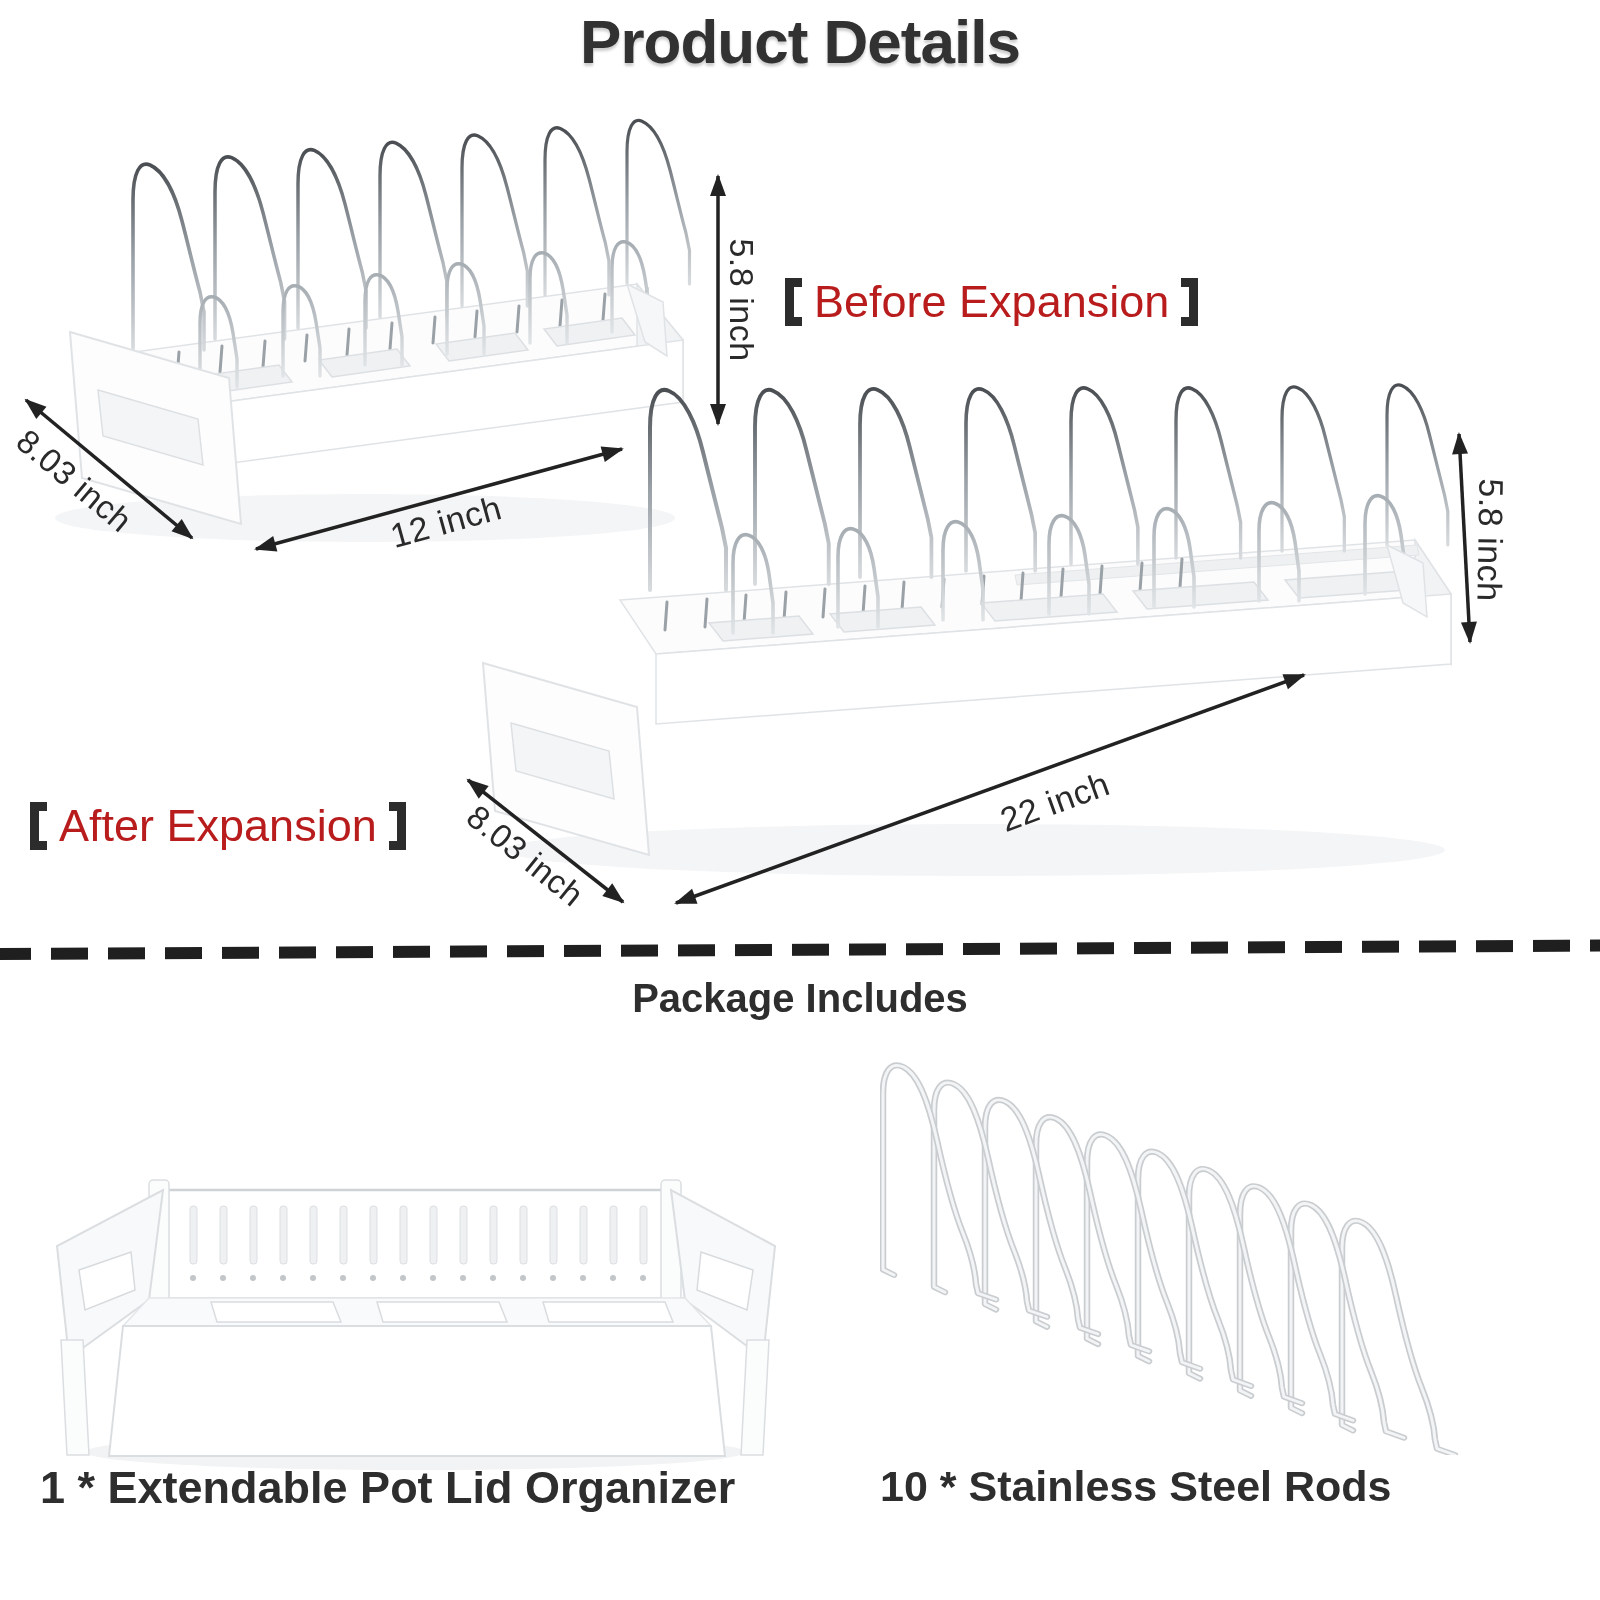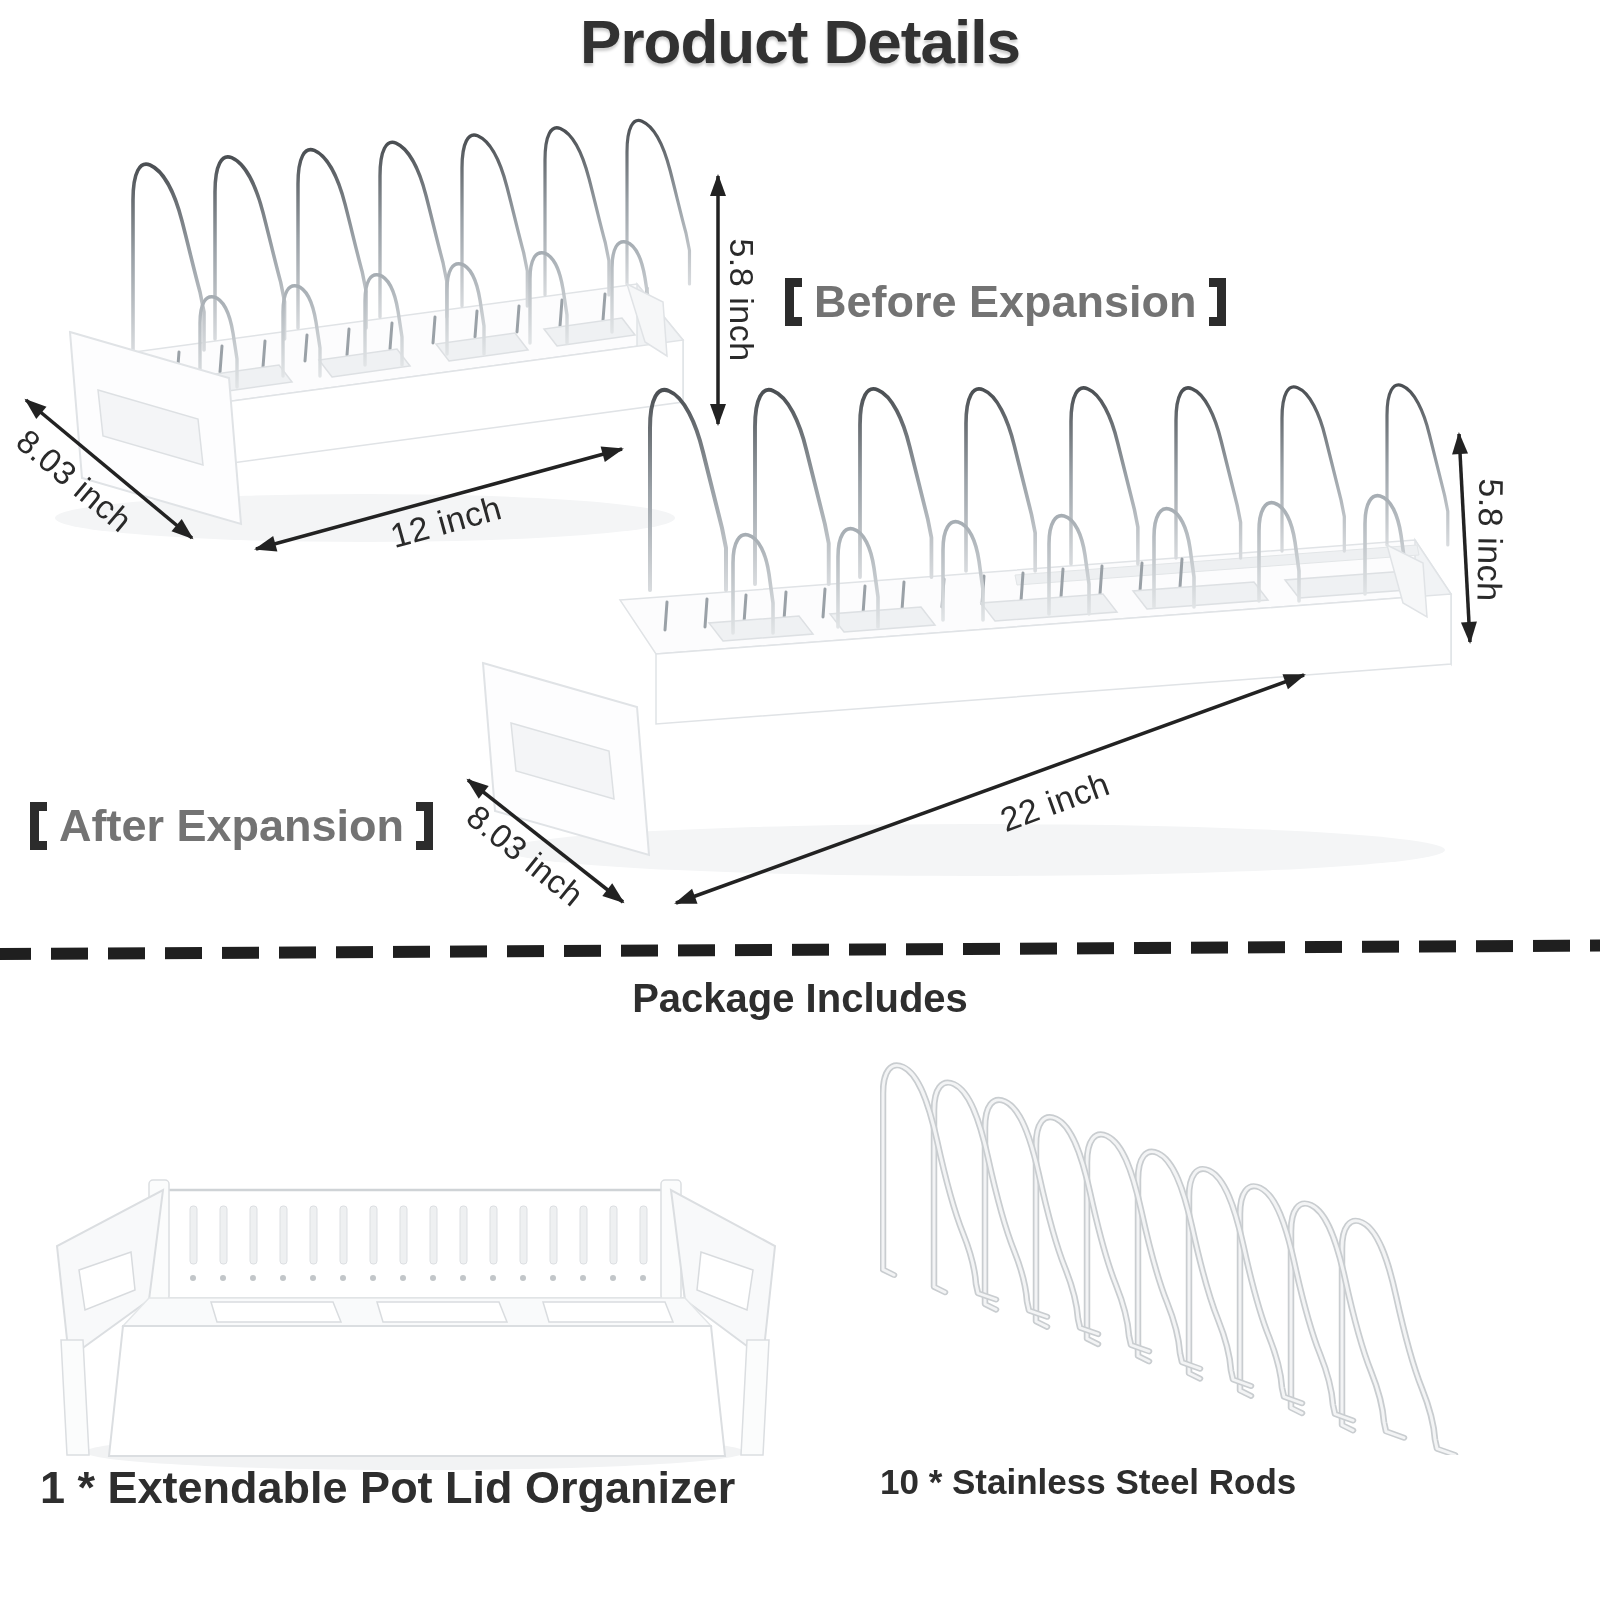--- a/index.html
+++ b/index.html
@@ -5,22 +5,22 @@
   html,body{margin:0;padding:0;background:#ffffff;}
   #stage{position:relative;width:1600px;height:1600px;background:#ffffff;overflow:hidden;
          font-family:"Liberation Sans","DejaVu Sans",sans-serif;color:#2b2b2b;padding-left:32px;}
   
   .h-title{position:absolute;left:0;top:6px;width:1600px;text-align:center;
            font-size:62px;font-weight:700;letter-spacing:-1px;color:#323232;
            text-shadow:0 3px 3px rgba(0,0,0,.20);}
   .h-package{position:absolute;left:0;top:976px;width:1600px;text-align:center;
              font-size:40px;font-weight:700;color:#2e2e2e;}
   
-  .exp-label{position:absolute;display:flex;align-items:center;font-size:45px;font-weight:700;
-             color:#737373;white-space:nowrap;}
+  .exp-label{position:absolute;display:flex;align-items:center;font-size:45px;font-weight:400;
+             color:#b91c1c;white-space:nowrap;}
   .brk{display:inline-block;width:13px;height:48px;position:relative;}
   .brk.l{border-left:9px solid #2c2c2c;margin-right:7px;}
   .brk.r{border-right:9px solid #2c2c2c;margin-left:7px;}
   .brk.l::before,.brk.l::after{content:"";position:absolute;left:-9px;width:17px;height:9px;background:#2c2c2c;}
   .brk.r::before,.brk.r::after{content:"";position:absolute;right:-9px;width:17px;height:9px;background:#2c2c2c;}
   .brk::before{top:0;} .brk::after{bottom:0;}
   
   .dim{position:absolute;font-size:34px;font-weight:400;color:#2a2a2a;white-space:nowrap;
        letter-spacing:.5px;}
   
@@ -267,15 +267,15 @@
           <path d="M14,242 L3,236 L3,42 C3,18 11,7 23,13 C39,21 49,54 57,94 C65,134 72,166 83,196 C91,218 95,236 96,252 L98,262 L116,269" stroke="#f3f4f5" stroke-width="3"></path>
         </g>
       <g transform="translate(0,0)">
           <path d="M14,242 L3,236 L3,42 C3,18 11,7 23,13 C39,21 49,54 57,94 C65,134 72,166 83,196 C91,218 95,236 96,252 L98,262 L116,269" stroke="#c9cdd0" stroke-width="6.5"></path>
           <path d="M14,242 L3,236 L3,42 C3,18 11,7 23,13 C39,21 49,54 57,94 C65,134 72,166 83,196 C91,218 95,236 96,252 L98,262 L116,269" stroke="#f3f4f5" stroke-width="3"></path>
         </g>
     </g>
   </svg>
 
   <div class="caption" style="left:40px;top:1462px;width:730px;">1 * Extendable Pot Lid Organizer</div>
-  <div class="caption" style="left:880px;top:1462px;width:666px;font-size:35px;">10 * Stainless Steel Rods</div>
+  <div class="caption" style="left:880px;top:1462px;width:666px;font-size:43px;">10 * Stainless Steel Rods</div>
 
 </div>
 
 </body></html>

